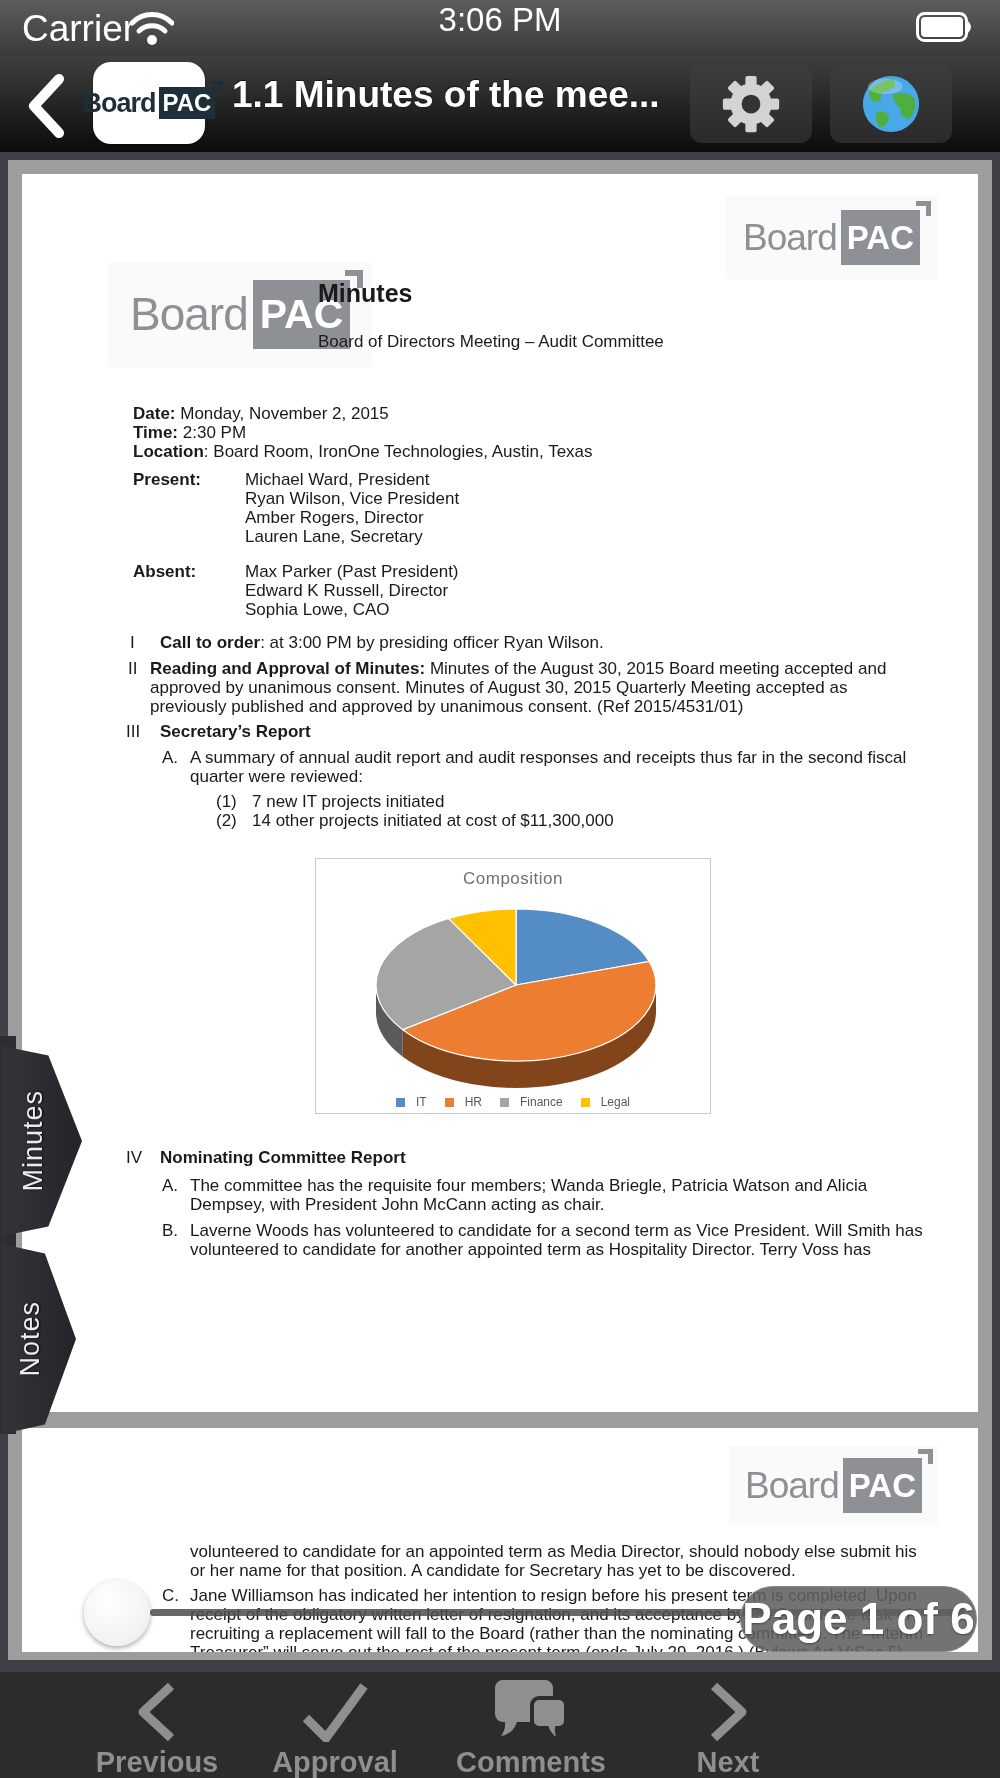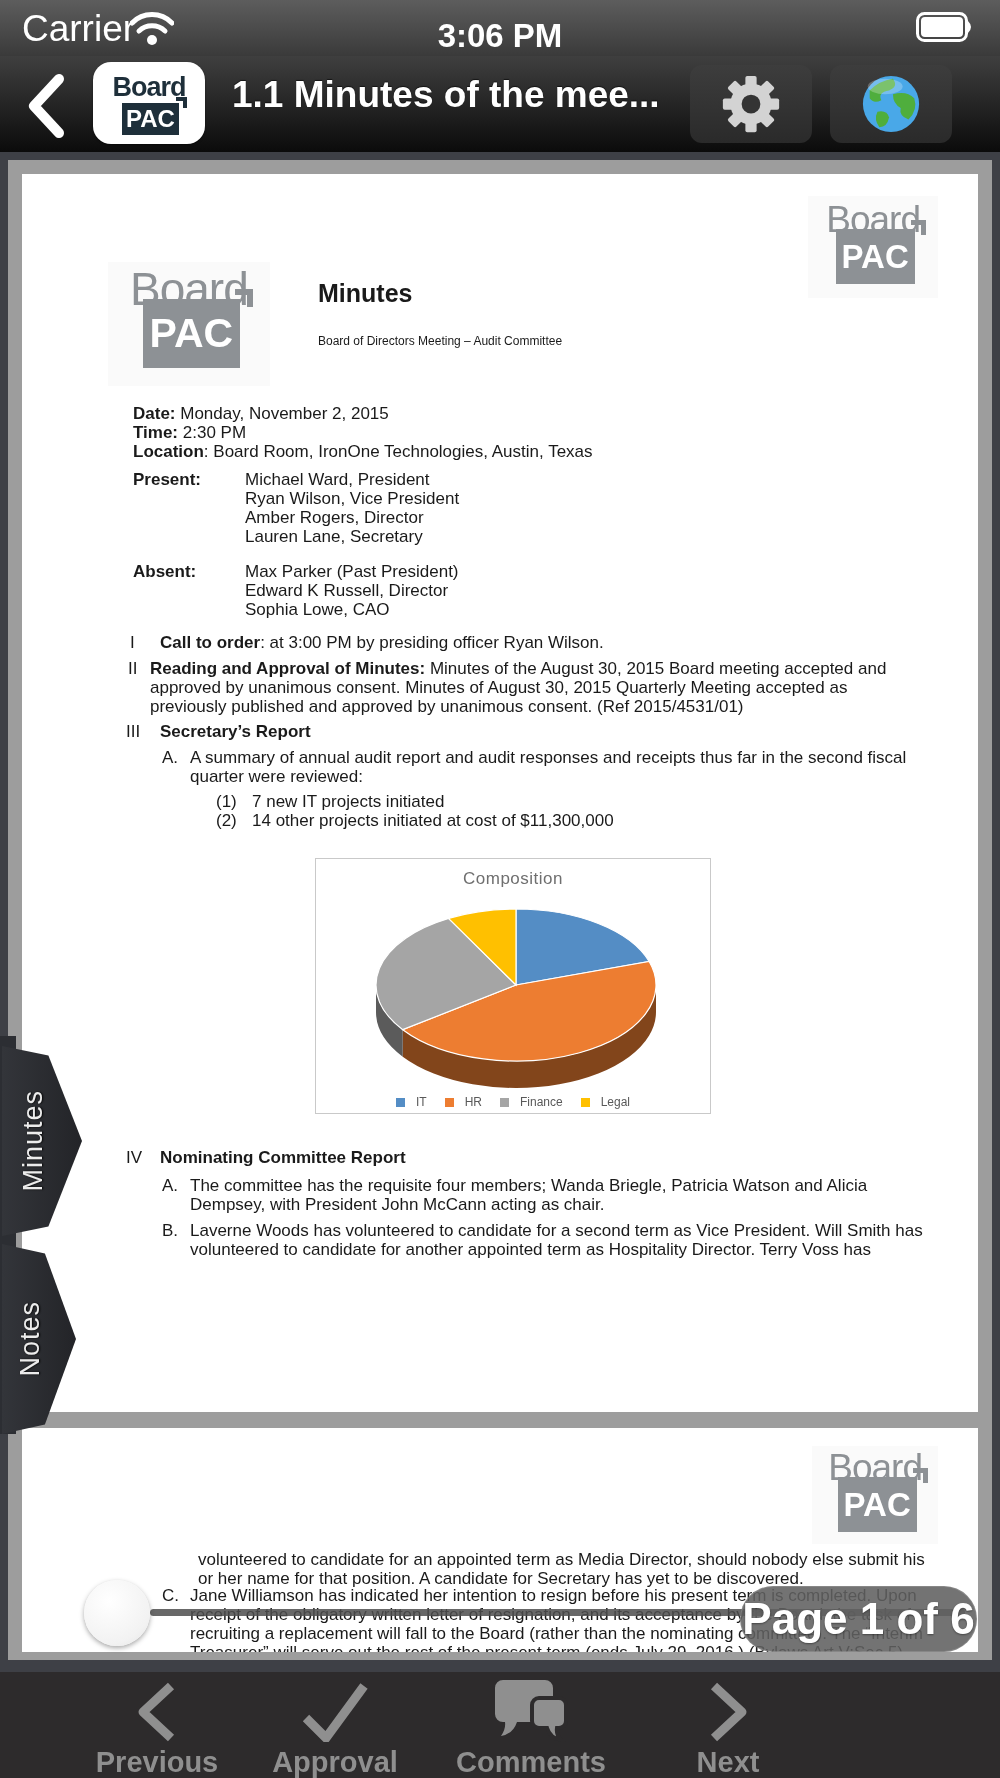--- a/index.html
+++ b/index.html
@@ -3,54 +3,54 @@
 <meta charset="utf-8">
 <style>
   html,body{margin:0;padding:0;background:#000;}
   *{box-sizing:border-box;font-family:"Liberation Sans",sans-serif;}
   .screen{position:relative;width:1000px;height:1778px;overflow:hidden;background:#3e4046;margin:0 auto;}
   .abs{position:absolute;}
 
   
   .statusbar{left:0;top:0;width:1000px;height:56px;background:linear-gradient(180deg,#5d5d5d,#3a3a3a);color:#fff;}
   .carrier{left:22px;top:8px;font-size:37px;color:#fff;}
-  .sb-time{left:0;top:17px;width:1000px;text-align:center;font-size:33px;font-weight:bold;color:#fff;}
+  .sb-time{left:0;top:1px;width:1000px;text-align:center;font-size:33px;font-weight:normal;color:#fff;}
   .battery{right:26px;top:12px;}
 
   
   .navbar{left:0;top:56px;width:1000px;height:96px;background:linear-gradient(180deg,#3f3f3f,#0b0b0b);}
   .backchev{left:26px;top:18px;}
   .navlogo-btn{left:93px;top:6px;width:112px;height:82px;background:#fff;border-radius:18px;display:flex;align-items:center;justify-content:center;box-shadow:0 1px 2px rgba(0,0,0,.5);}
   .navtitle{left:232px;top:18px;width:430px;font-size:37px;font-weight:bold;color:#fff;text-shadow:0 -1px 1px rgba(0,0,0,.6);white-space:nowrap;}
   .navbtn{top:9px;width:122px;height:78px;background:linear-gradient(180deg,#3d3d3d,#2a2a2a);border-radius:12px;display:flex;align-items:center;justify-content:center;}
   .gearbtn{left:690px;}
   .globebtn{left:830px;}
 
   
-  .bplogo{display:inline-flex;align-items:center;position:relative;white-space:nowrap;flex-direction:column;}
+  .bplogo{display:inline-flex;align-items:center;position:relative;white-space:nowrap;}
   .bplogo .word{letter-spacing:-1px;}
   .bplogo .box{position:relative;color:#fff;font-weight:bold;line-height:1;}
   .bplogo .corner{position:absolute;border-style:solid;border-left:none;border-bottom:none;}
   
   .bp-gray .word{color:#8d9195;}
   .bp-gray .box{background:#8d9195;}
   .bp-gray .corner{border-color:#8d9195;}
   
   .bp-dark .word{color:#1e2f3a;font-weight:bold;}
   .bp-dark .box{background:#1e2f3a;}
   .bp-dark .corner{border-color:#1e2f3a;}
 
   
   .viewport{left:8px;top:160px;width:984px;height:1500px;background:#9d9d9d;}
   .page{position:absolute;left:14px;width:956px;background:#fff;}
   .page1{top:14px;height:1238px;}
   .page2{top:1268px;height:224px;overflow:hidden;}
   .doc{color:#1a1a1a;font-size:17px;line-height:19px;}
   .b{font-weight:bold;}
-  .doc-sub{font-size:12px;}
+  .doc-sub{font-size:17px;}
   .lightbox{background:#fafafa;}
 
   
   .chartbox{left:293px;top:684px;width:396px;height:256px;border:1px solid #c9c9c9;background:#fff;}
   .charttitle{left:0;top:10px;width:100%;text-align:center;font-size:17px;color:#6f6f6f;letter-spacing:.5px;}
   .legend{left:0;top:234px;width:100%;display:flex;justify-content:center;gap:18px;align-items:center;}
   .legend-item{display:flex;align-items:center;gap:11px;}
   .legend-item .sq{width:9px;height:9px;display:inline-block;}
   .legend-item .lb{font-size:12px;color:#595959;}
 
@@ -242,21 +242,21 @@
 
     <div class="page page2 doc">
       <div class="abs lightbox" style="right:40px;top:18px;padding:12px 16px;">
         <span class="bplogo bp-gray">
           <span class="word" style="font-size:37px;">Board</span>
           <span class="box" style="font-size:33px;padding:11px 6px;margin-left:4px;"><span>PAC</span>
             <span class="corner" style="top:-9px;right:-11px;width:15px;height:15px;border-width:5px;"></span>
           </span>
         </span>
       </div>
-      <div class="abs" style="left:176px;top:114px;width:728px;margin-top:8px;">volunteered to candidate for an appointed term as Media Director, should nobody else submit his or her name for that position. A candidate for Secretary has yet to be discovered.</div>
+      <div class="abs" style="left:168px;top:114px;width:728px;">volunteered to candidate for an appointed term as Media Director, should nobody else submit his or her name for that position. A candidate for Secretary has yet to be discovered.</div>
       <div class="abs" style="left:140px;top:158px;">C.</div>
       <div class="abs" style="left:168px;top:158px;width:740px;">Jane Williamson has indicated her intention to resign before his present term is completed. Upon receipt of the obligatory written letter of resignation, and its acceptance by the Board, the task of recruiting a replacement will fall to the Board (rather than the nominating committee). The “Interim Treasurer” will serve out the rest of the present term (ends July 29, 2016.) (Bylaws Art.V;Sec.5)</div>
     </div>
   </div>
 
   <div class="abs tabstrip"></div>
   <div class="abs sidetab" style="left:2px;top:1046px;width:80px;height:190px;">
     <span class="vtext">Minutes</span>
   </div>
   <div class="abs sidetab" style="left:2px;top:1244px;width:74px;height:190px;">

